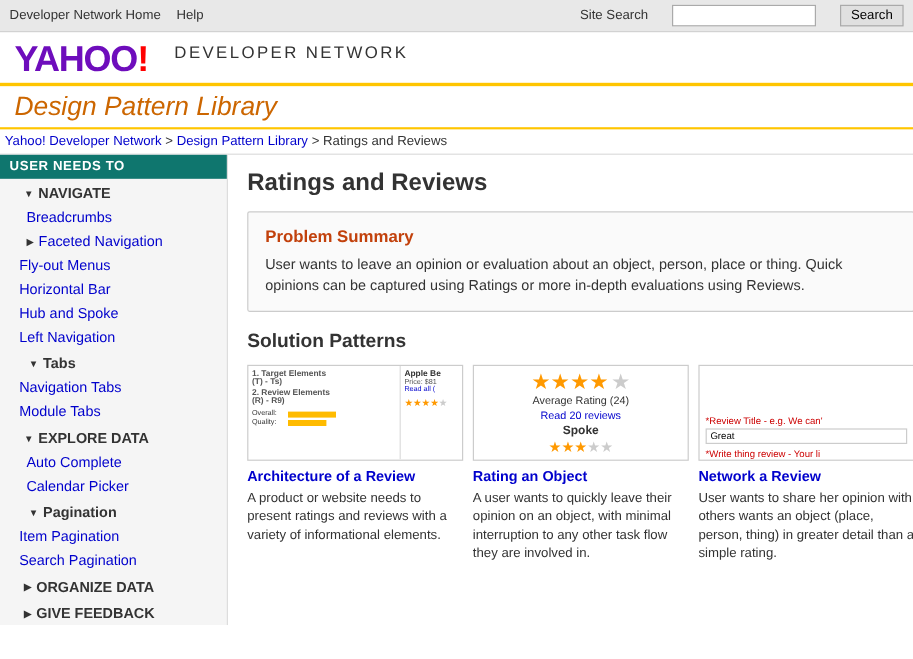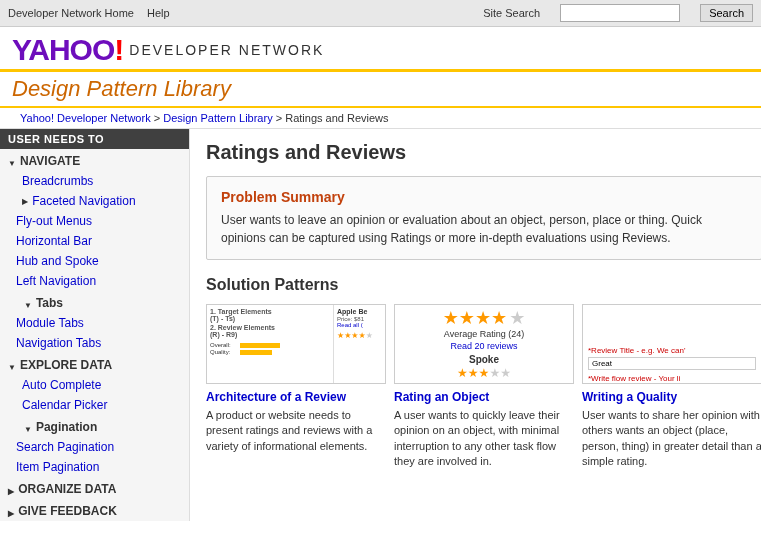--- a/index.html
+++ b/index.html
@@ -28,21 +28,21 @@
       font-size: 11px;
       cursor: pointer;
     }
 
     
     .header {
       background: #fff;
       padding: 8px 12px 4px 12px;
       border-bottom: 3px solid #ffc500;
     }
-    .logo-area { display: flex; align-items: center; gap: 0; }
+    .logo-area { display: flex; align-items: flex-start; gap: 16px; }
     .yahoo-logo {
       font-size: 28px;
       font-weight: 900;
       font-family: 'Arial Black', Arial, sans-serif;
       color: #6e0dbc;
       letter-spacing: -1px;
       line-height: 1;
     }
     .page-title-bar {
       background: #fff;
@@ -52,21 +52,21 @@
     .page-title-bar h1 {
       font-size: 22px;
       font-weight: normal;
       color: #c60;
       font-style: italic;
     }
 
     
     .breadcrumb {
       background: #fff;
-      padding: 4px 20px;
+      padding: 4px 4px;
       font-size: 11px;
       border-bottom: 1px solid #ddd;
     }
     .breadcrumb a { color: #00c; text-decoration: none; }
     .breadcrumb span { color: #333; }
 
     
     .main-layout {
       display: flex;
       width: 100%;
@@ -75,32 +75,32 @@
     
     .sidebar {
       width: 190px;
       min-width: 190px;
       background: #f5f5f5;
       border-right: 1px solid #ddd;
       padding: 0;
       font-size: 12px;
     }
     .sidebar-section-header {
-      background: #404040;
+      background: #0f766e;
       color: #fff;
       font-weight: bold;
       font-size: 11px;
       padding: 4px 8px;
       text-transform: uppercase;
       letter-spacing: 0.5px;
     }
     .sidebar-group-label {
       display: flex;
-      align-items: flex-end;
-      padding: 5px 8px 3px 8px;
+      align-items: center;
+      padding: 5px 8px 3px 20px;
       font-weight: bold;
       font-size: 12px;
       color: #333;
       cursor: pointer;
     }
     .sidebar-group-label .triangle {
       margin-right: 4px;
       font-size: 9px;
       color: #333;
     }
@@ -228,36 +228,36 @@
     </div>
     <div class="sidebar-item indent2"><a>Fly-out Menus</a></div>
     <div class="sidebar-item indent2"><a>Horizontal Bar</a></div>
     <div class="sidebar-item indent2"><a>Hub and Spoke</a></div>
     <div class="sidebar-item indent2"><a>Left Navigation</a></div>
 
     <div class="sidebar-group-label" style="padding-left:24px;">
       <span class="triangle tri-down"></span>
       <span>Tabs</span>
     </div>
+    <div class="sidebar-item indent2"><a>Navigation Tabs</a></div>
     <div class="sidebar-item indent2"><a>Module Tabs</a></div>
-    <div class="sidebar-item indent2"><a>Navigation Tabs</a></div>
 
     <div class="sidebar-group-label">
       <span class="triangle tri-down"></span>
       <strong>EXPLORE DATA</strong>
     </div>
     <div class="sidebar-item"><a>Auto Complete</a></div>
     <div class="sidebar-item"><a>Calendar Picker</a></div>
 
     <div class="sidebar-group-label" style="padding-left:24px;">
       <span class="triangle tri-down"></span>
       <span>Pagination</span>
     </div>
+    <div class="sidebar-item indent2"><a>Item Pagination</a></div>
     <div class="sidebar-item indent2"><a>Search Pagination</a></div>
-    <div class="sidebar-item indent2"><a>Item Pagination</a></div>
 
     <div class="sidebar-group-label">
       <span class="triangle tri-right"></span>
       <strong>ORGANIZE DATA</strong>
     </div>
 
     <div class="sidebar-group-label">
       <span class="triangle tri-right"></span>
       <strong>GIVE FEEDBACK</strong>
     </div>
@@ -324,23 +324,23 @@
           </div>
           <a class="card-link">Rating an Object</a>
           <p class="card-desc">A user wants to quickly leave their opinion on an object, with minimal interruption to any other task flow they are involved in.</p>
         </div>
 
         <div class="solution-card">
           <div class="card-image">
             <div style="padding:5px; font-size:8px; color:#333; height:100%;margin-top:36px;">
               <div style="font-size:8px; color:#c00; margin-bottom:2px;">*Review Title - e.g. We can'</div>
               <input type="text" value="Great" style="width: 100%; border: 1px solid rgb(204, 204, 204); padding: 1px 3px; font-size: 8px; margin-bottom: 4px;">
-              <div style="font-size:8px; color:#c00;">*Write flow review - Your li</div>
+              <div style="font-size:8px; color:#c00;">*Write thing review - Your li</div>
             </div>
           </div>
-          <a class="card-link">Writing a Quality</a>
+          <a class="card-link">Network a Review</a>
           <p class="card-desc">User wants to share her opinion with others wants an object (place, person, thing) in greater detail than a simple rating.</p>
         </div>
 
       </div>
     </div>
   </div>
 </div>
 
 </body></html>

